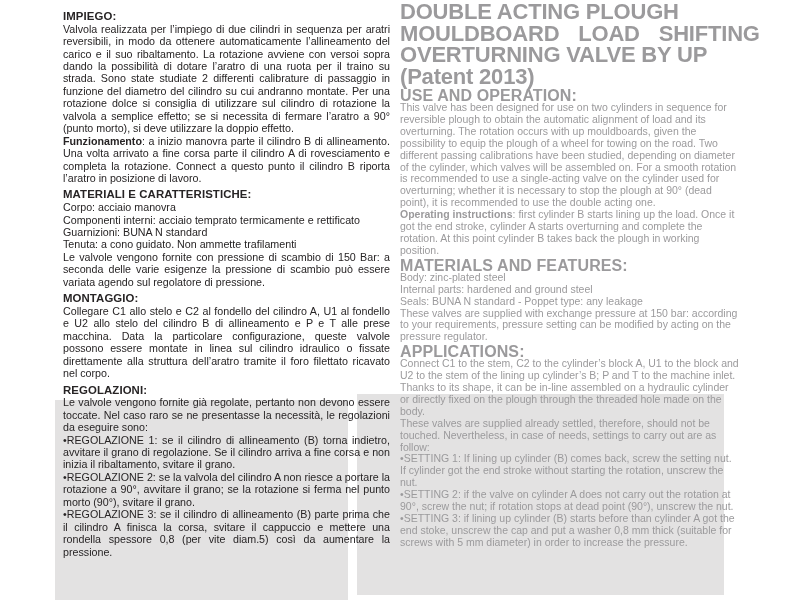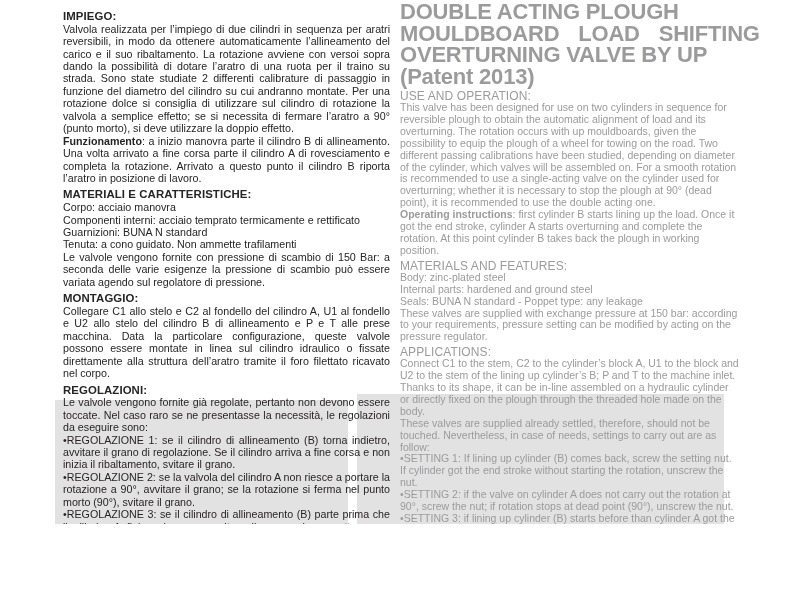--- a/index.html
+++ b/index.html
@@ -1,19 +1,19 @@
 <!DOCTYPE html>
 <html><head>
 <meta charset="utf-8">
 <style>
   * { box-sizing: border-box; }
   html, body { margin: 0; padding: 0; background: #ffffff; }
   .page {
     position: relative;
-    width: 800px; height: 524px;
+    width: 800px; height: 600px;
     background: #ffffff;
     overflow: hidden;
     font-family: "Liberation Sans", sans-serif;
   }
   .graybox { position: absolute; background: #e3e2e2; }
   .graybox-left  { left: 55px;  top: 400px; width: 293px; height: 200px; }
   .graybox-right { left: 357px; top: 394px; width: 367px; height: 201px; }
 
   
   .col-left {
@@ -39,38 +39,38 @@
     text-align: left;
   }
   .title { margin: 0 0 3px 0; }
   .title-line {
     font-size: 22px; line-height: 21.5px;
     font-weight: bold; letter-spacing: -0.2px;
     white-space: nowrap;
   }
   .title-line.spread { word-spacing: 13px; }
   .col-right h3 {
-    font-size: 12px; line-height: 12px;
-    margin: 3px 0 0 0; font-weight: normal;
+    font-size: 16px; line-height: 12px;
+    margin: 3px 0 0 0; font-weight: bold;
     letter-spacing: 0.1px;
   }
   .col-right p { margin: 0; }
 </style>
 </head>
 <body>
 
 <div class="page">
 
   <div class="graybox graybox-left"></div>
   <div class="graybox graybox-right"></div>
 
   <div class="col-left">
     <h3>IMPIEGO:</h3>
     <p>Valvola realizzata per l’impiego di due cilindri in sequenza per aratri reversibili, in modo da ottenere automaticamente l’allineamento del carico e il suo ribaltamento. La rotazione avviene con versoi sopra dando la possibilità di dotare l’aratro di una ruota per il traino su strada. Sono state studiate 2 differenti calibrature di passaggio in funzione del diametro del cilindro su cui andranno montate. Per una rotazione dolce si consiglia di utilizzare sul cilindro di rotazione la valvola a semplice effetto; se si necessita di fermare l’aratro a 90° (punto morto), si deve utilizzare la doppio effetto.</p>
-    <p><span class="lead">Funzionamento</span><span>: a inizio manovra parte il cilindro B di allineamento. Una volta arrivato a fine corsa parte il cilindro A di rovesciamento e completa la rotazione. Arrivato a questo punto il cilindro B riporta l’aratro in posizione di lavoro.</span></p>
+    <p><span class="lead">Funzionamento</span><span>: a inizio manovra parte il cilindro B di allineamento. Una volta arrivato a fine corsa parte il cilindro A di rovesciamento e completa la rotazione. Connect a questo punto il cilindro B riporta l’aratro in posizione di lavoro.</span></p>
 
     <h3>MATERIALI E CARATTERISTICHE:</h3>
     <p>Corpo: acciaio manovra</p>
     <p>Componenti interni: acciaio temprato termicamente e rettificato</p>
     <p>Guarnizioni: BUNA N standard</p>
     <p>Tenuta: a cono guidato. Non ammette trafilamenti</p>
     <p>Le valvole vengono fornite con pressione di scambio di 150 Bar: a seconda delle varie esigenze la pressione di scambio può essere variata agendo sul regolatore di pressione.</p>
 
     <h3>MONTAGGIO:</h3>
     <p>Collegare C1 allo stelo e C2 al fondello del cilindro A, U1 al fondello e U2 allo stelo del cilindro B di allineamento e P e T alle prese macchina. Data la particolare configurazione, queste valvole possono essere montate in linea sul cilindro idraulico o fissate direttamente alla struttura dell’aratro tramite il foro filettato ricavato nel corpo.</p>

